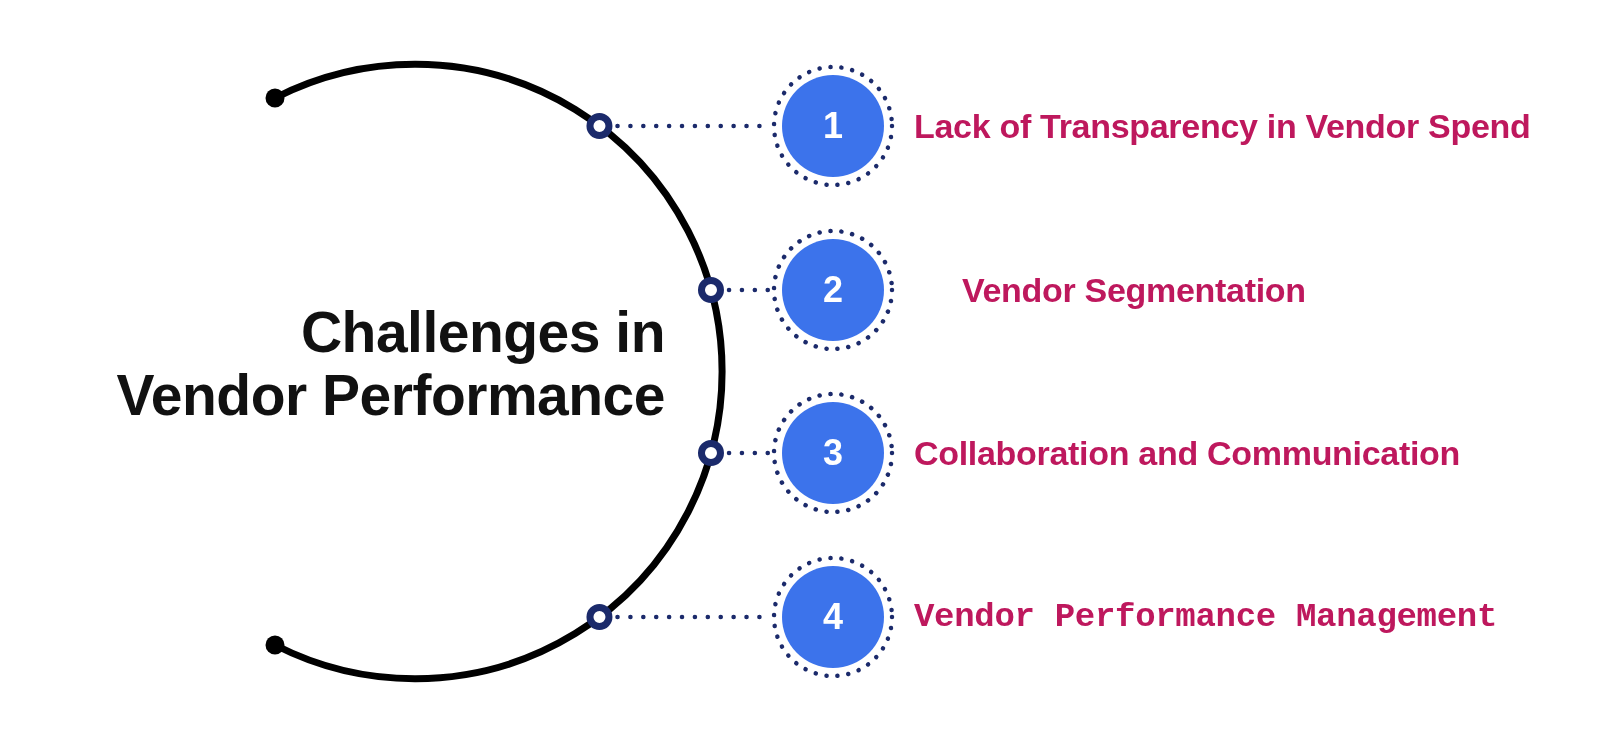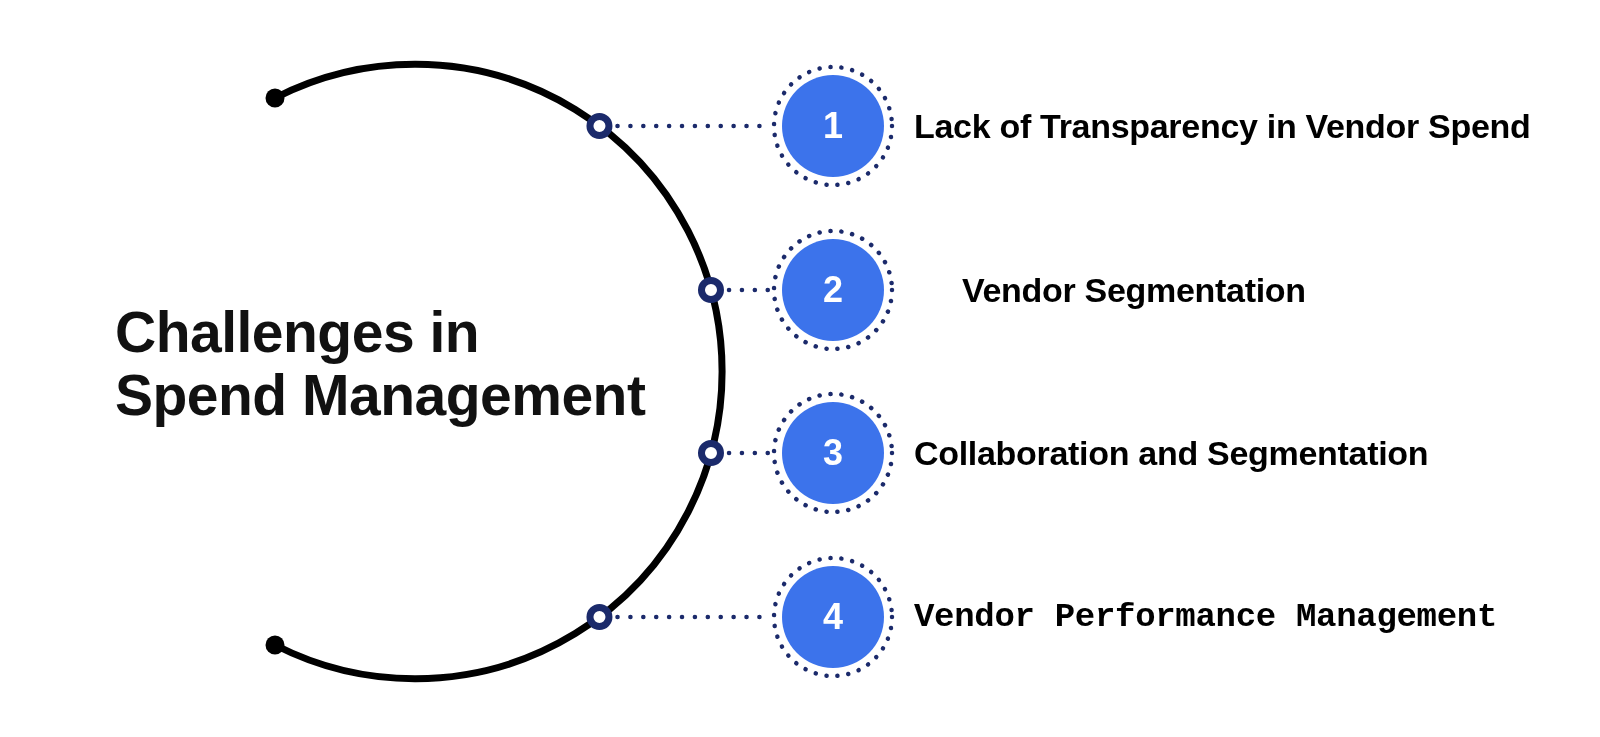--- a/index.html
+++ b/index.html
@@ -20,21 +20,21 @@
     left: 0;
     top: 0;
     width: 1600px;
     height: 737px;
   }
   .diagram-title {
     position: absolute;
     left: 115px;
     top: 301px;
     width: 550px;
-    text-align: left;
+    text-align: right;
     font-size: 57px;
     line-height: 63px;
     font-weight: 700;
     color: #111111;
     letter-spacing: -0.5px;
   }
   .diagram-title span { display: block; }
   .badge-number {
     position: absolute;
     width: 102px;
@@ -46,21 +46,21 @@
     user-select: none;
   }
   .item-label {
     position: absolute;
     left: 914px;
     width: 686px;
     height: 48px;
     line-height: 48px;
     font-size: 34px;
     font-weight: 700;
-    color: #000000;
+    color: #be185d;
     letter-spacing: -0.3px;
     white-space: nowrap;
   }
 </style>
 </head>
 <body>
 
 <div class="canvas">
   <svg class="arc-svg" id="arc-svg" viewBox="0 0 1600 737" xmlns="http://www.w3.org/2000/svg">
       <path d="M 275 98 A 307.2 307.2 0 1 1 275 645" fill="none" stroke="#000000" stroke-width="7" stroke-linecap="round"></path>
@@ -79,26 +79,26 @@
       <circle cx="833" cy="453" r="59" fill="none" stroke="#1B2A6B" stroke-width="4.5" stroke-dasharray="0.1 10.9" stroke-linecap="round"></circle>
       <circle cx="833" cy="453" r="51" fill="#3C73EB"></circle>
       <line x1="617.4661582423807" y1="617" x2="772" y2="617" stroke="#1B2A6B" stroke-width="4.5" stroke-dasharray="0.1 12.8" stroke-linecap="round"></line>
       <circle cx="599.4661582423807" cy="617" r="9.5" fill="#ffffff" stroke="#1B2A6B" stroke-width="7"></circle>
       <circle cx="833" cy="617" r="59" fill="none" stroke="#1B2A6B" stroke-width="4.5" stroke-dasharray="0.1 10.9" stroke-linecap="round"></circle>
       <circle cx="833" cy="617" r="51" fill="#3C73EB"></circle>
     </svg>
 
   <div class="diagram-title">
     <span>Challenges in</span>
-    <span>Spend Management</span>
+    <span>Vendor Performance</span>
   </div>
 
   <div id="items-layer">
       <div class="badge-number" style="left: 782px; top: 75px;">1</div>
       <div class="item-label" style="top: 102px;">Lack of Transparency in Vendor Spend</div>
       <div class="badge-number" style="left: 782px; top: 239px;">2</div>
       <div class="item-label" style="top: 266px; margin-left: 48px;">Vendor Segmentation</div>
       <div class="badge-number" style="left: 782px; top: 402px;">3</div>
-      <div class="item-label" style="top: 429px;">Collaboration and Segmentation</div>
+      <div class="item-label" style="top: 429px;">Collaboration and Communication</div>
       <div class="badge-number" style="left: 782px; top: 566px;">4</div>
       <div class="item-label" style="top: 593px; font-family: Liberation Mono, monospace;">Vendor Performance Management</div>
     </div>
 </div>
 
 </body></html>

